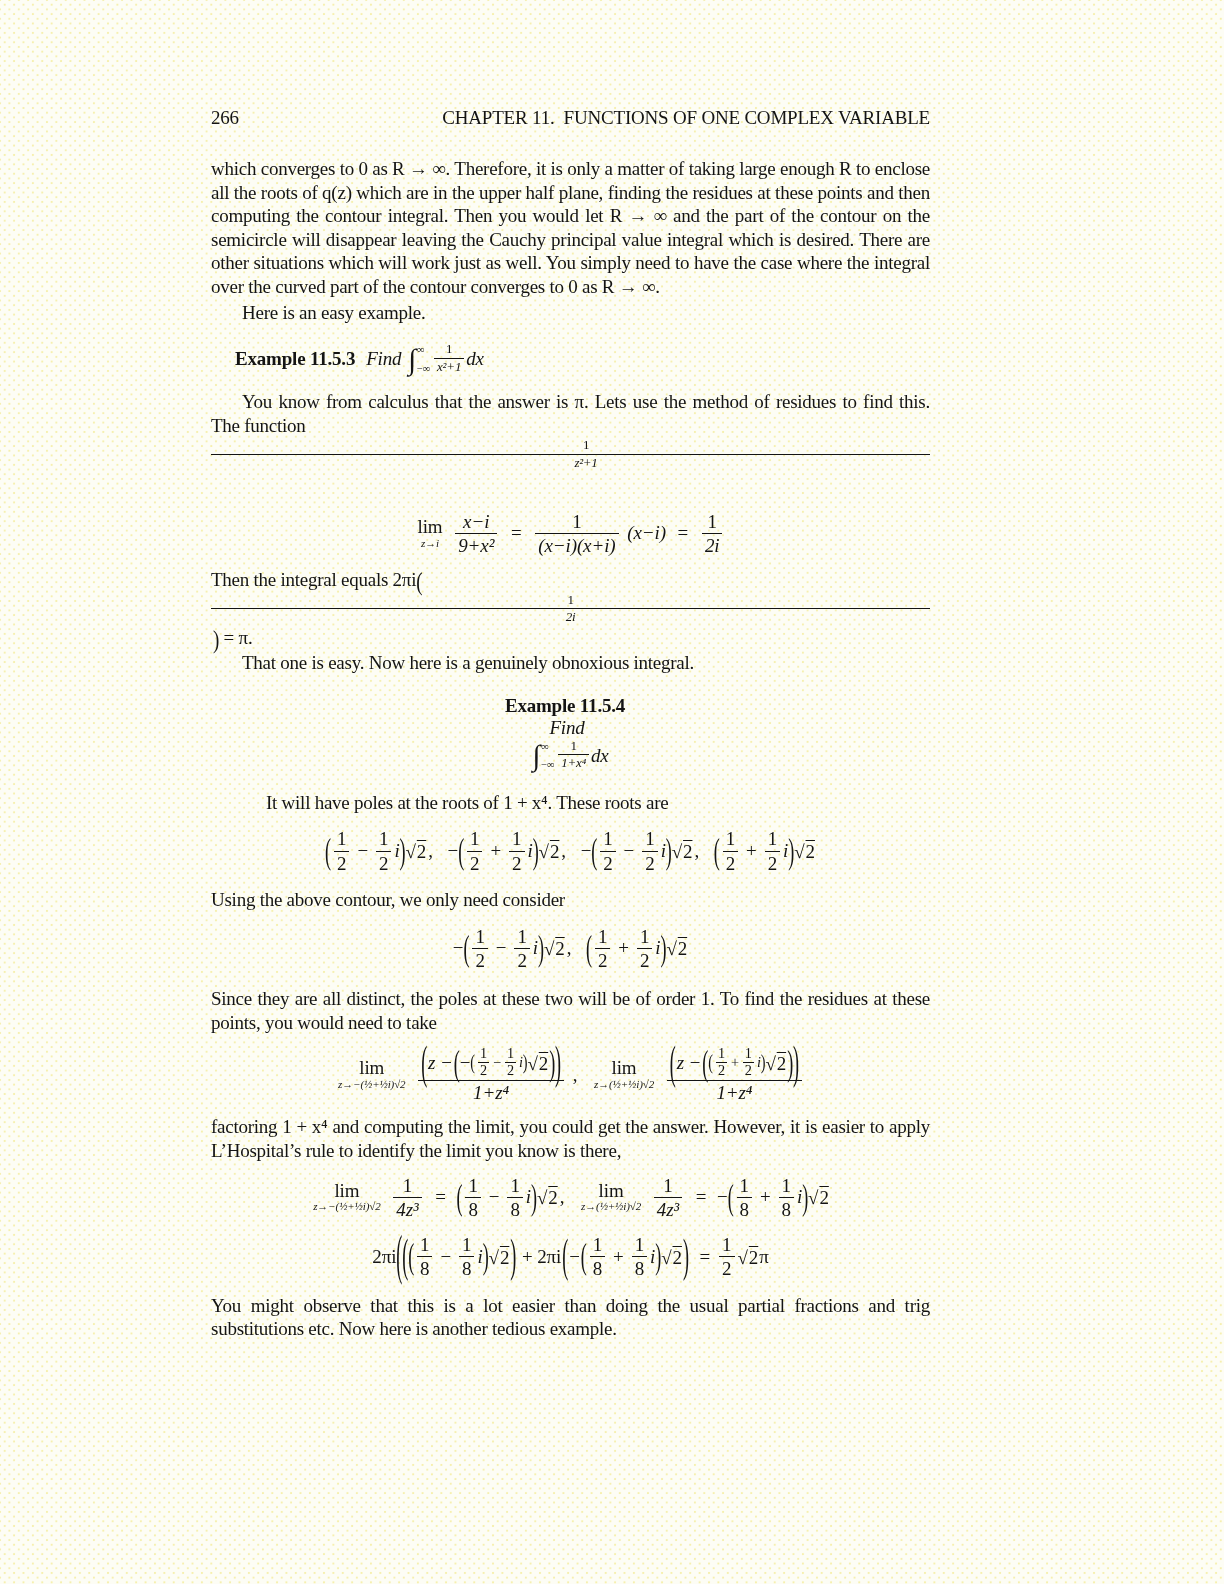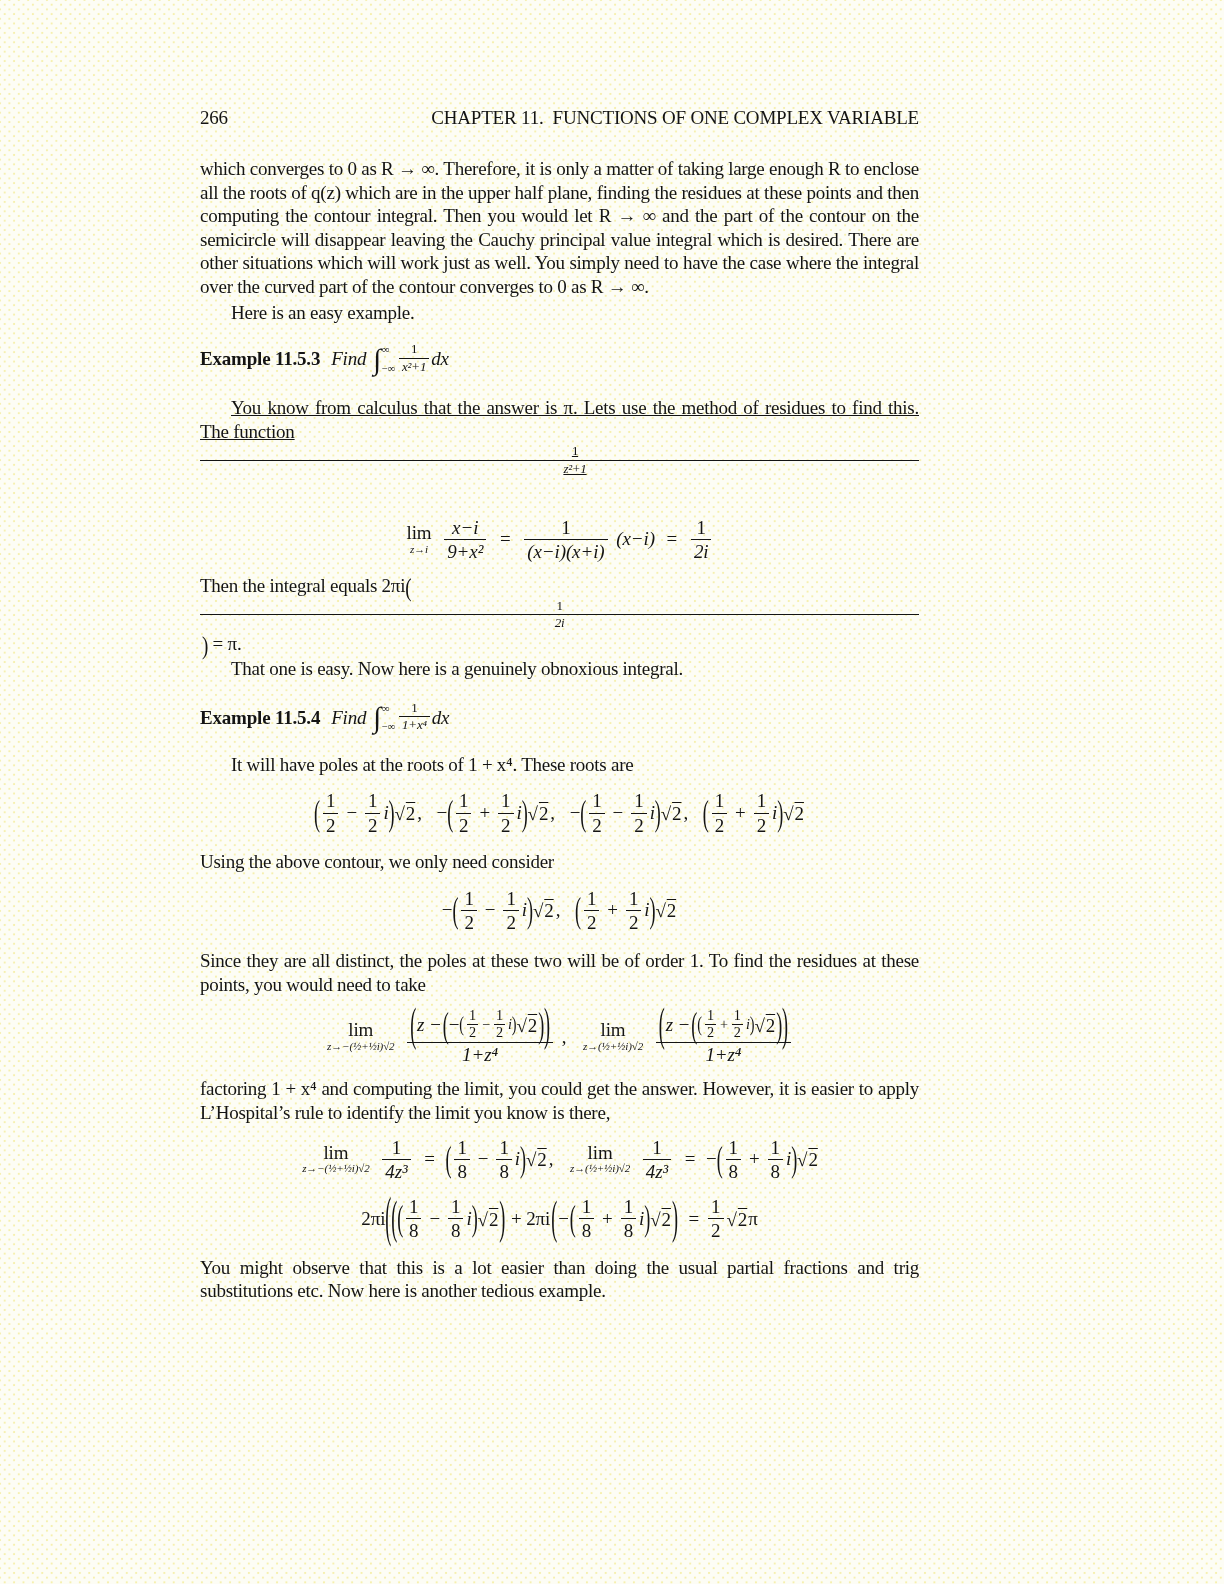--- a/index.html
+++ b/index.html
@@ -8,28 +8,28 @@
     width:1224px; height:1584px;
     background-color:#fdfdf5;
     background-image:
       radial-gradient(circle, rgba(235,220,70,0.40) 0.9px, transparent 1.5px),
       radial-gradient(circle, rgba(235,220,70,0.40) 0.9px, transparent 1.5px);
     background-size:9.4px 9.4px, 9.4px 9.4px;
     background-position:0 0, 4.7px 4.7px;
     font-family:"Liberation Serif","DejaVu Serif",serif;
     color:#141414;
   }
-  .content { position:absolute; left:200px; top:0; width:719px; }
+  .content { position:absolute; left:211px; top:0; width:719px; }
   .header { display:flex; justify-content:space-between; margin-top:107px; font-size:19px; letter-spacing:-0.2px; }
   .chapter { white-space:pre; }
   .bp { font-size:19px; letter-spacing:-0.25px; line-height:23.6px; text-align:justify; }
   .noj { text-align:left; }
   .ind { text-indent:31px; }
-  .mt2 { margin-top:2px; } .mt14 { margin-top:20px;text-decoration:underline; } .mt18 { margin-top:18px; }
-  .mt20 { margin-top:20px; } .mt28 { margin-top:28px; }
+  .mt2 { margin-top:2px; } .mt14 { margin-top:14px; } .mt18 { margin-top:18px;margin-left:24px; }
+  .mt20 { margin-top:20px;flex-direction:column; } .mt28 { margin-top:28px; }
   .it { font-style:italic; }
   
   .eq { font-size:19px; text-align:center; letter-spacing:-0.1px; white-space:nowrap; }
   .eq span { display:inline-block; vertical-align:middle; }
   .tk { margin:0 1px; }
   .op { margin:0 5px; }
   .rel { margin:0 6px; }
   .frac { display:inline-block; text-align:center; vertical-align:middle; margin:0 3px; }
   .eq .frac > span, .frac > span { display:block; }
   .frac .fn { border-bottom:1.3px solid #141414; padding:0 3px 1px; line-height:1.12; }

